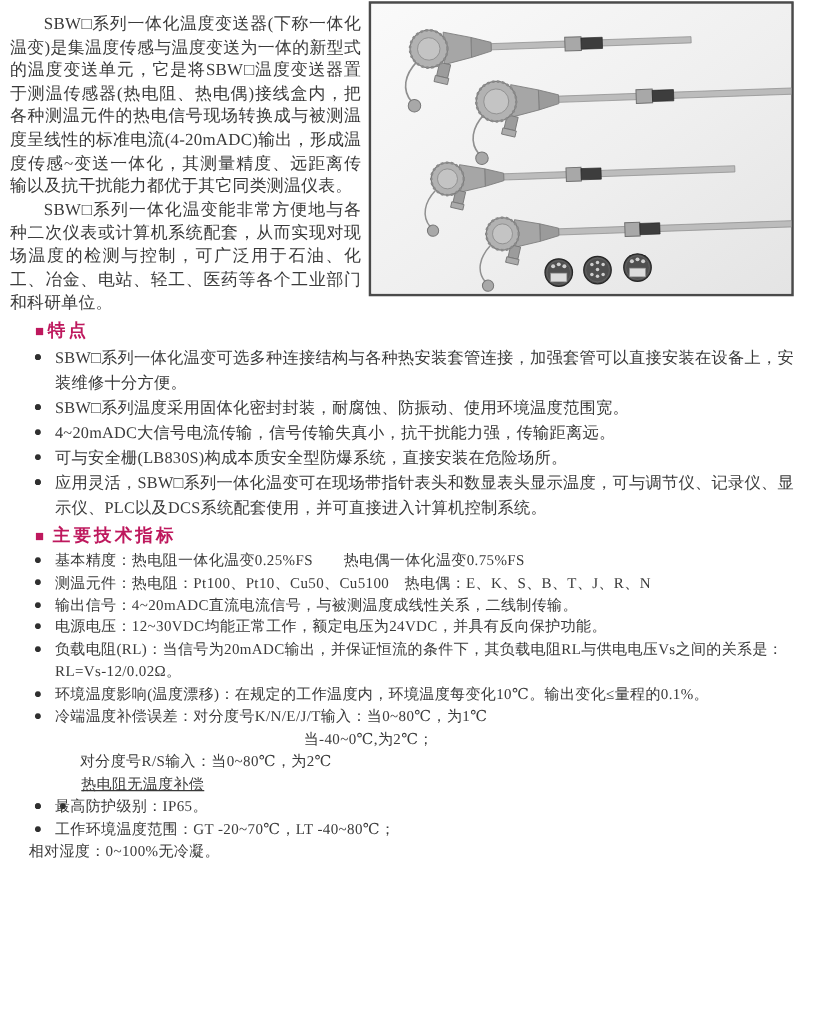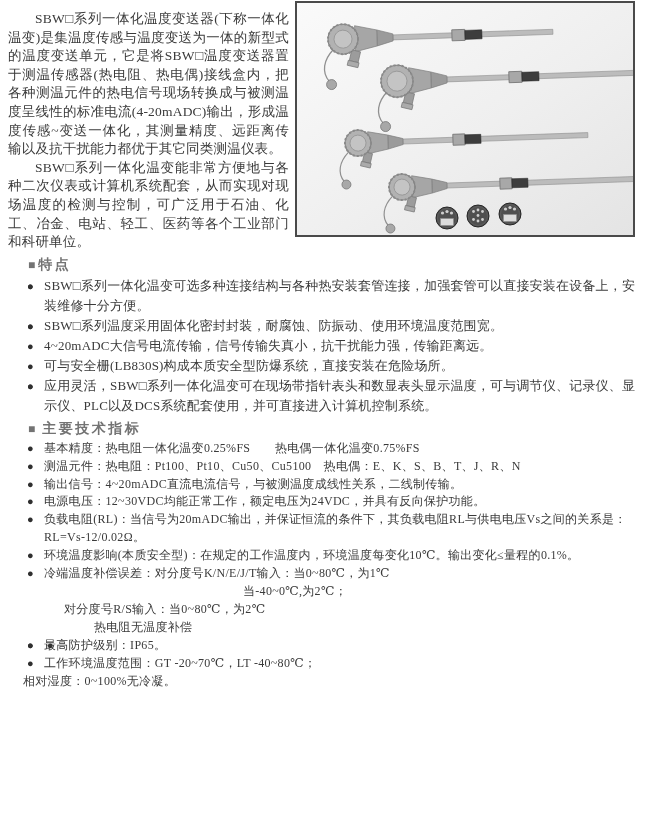--- a/index.html
+++ b/index.html
@@ -14,42 +14,42 @@
     margin:0;font-size:13.5px;line-height:18.6px;text-align:justify;
     text-indent:2em;letter-spacing:0.2px;
   }
   .figure{
     position:absolute;left:295px;top:1px;width:336px;height:232px;
     border:2px solid #4a4a4a;background:#eee;
   }
   
   .h1{
     margin:3px 0 2px 28px;font-family:"Liberation Sans","DejaVu Sans",sans-serif;
-    font-weight:bold;font-size:14px;line-height:18px;color:#737373;
+    font-weight:bold;font-size:14px;line-height:18px;color:#be185d;
   }
   .h1 .sq{font-size:12px;margin-right:3px;}
   .h1.spaced .sq{margin-right:7px;}
   .h1 .hl{letter-spacing:2.5px;}
   
   .feat{
     position:relative;padding-left:44px;padding-right:8px;
     font-size:13px;line-height:20px;letter-spacing:0.2px;
   }
   .blt{position:absolute;left:27px;top:0;font-size:11px;color:#2f2f2f;}
   
   .specs{margin-top:2px;}
   .spec{
     position:relative;padding-left:44px;padding-right:8px;
     font-size:12px;line-height:17.9px;letter-spacing:0.3px;
   }
   .spec .blt{top:0;}
   .spec.alarm{padding-left:24px;text-indent:20px;}
   .spec.c1{padding-left:243px;}
   .spec.c2{padding-left:64px;}
-  .spec.c3{padding-left:94px;}
+  .spec.c3{padding-left:65px;text-decoration:underline;}
   .spec.flush{padding-left:23px;}
 </style>
 </head>
 <body>
 
 <div class="page">
 
   <div class="top">
     <div class="intro">
       <p>SBW□系列一体化温度变送器(下称一体化温变)是集温度传感与温度变送为一体的新型式的温度变送单元，它是将SBW□温度变送器置于测温传感器(热电阻、热电偶)接线盒内，把各种测温元件的热电信号现场转换成与被测温度呈线性的标准电流(4-20mADC)输出，形成温度传感~变送一体化，其测量精度、远距离传输以及抗干扰能力都优于其它同类测温仪表。</p>
@@ -182,21 +182,21 @@
   <div class="h1 spaced">
     <span class="sq">■</span><span class="hl">主要技术指标</span>
   </div>
 
   <div class="specs">
     <div class="spec"><span class="blt">●</span><span>基本精度：热电阻一体化温变0.25%FS　　热电偶一体化温变0.75%FS</span></div>
     <div class="spec"><span class="blt">●</span><span>测温元件：热电阻：Pt100、Pt10、Cu50、Cu5100　热电偶：E、K、S、B、T、J、R、N</span></div>
     <div class="spec"><span class="blt">●</span><span>输出信号：4~20mADC直流电流信号，与被测温度成线性关系，二线制传输。</span></div>
     <div class="spec"><span class="blt">●</span><span>电源电压：12~30VDC均能正常工作，额定电压为24VDC，并具有反向保护功能。</span></div>
     <div class="spec"><span class="blt">●</span><span>负载电阻(RL)：当信号为20mADC输出，并保证恒流的条件下，其负载电阻RL与供电电压Vs之间的关系是：RL=Vs-12/0.02Ω。</span></div>
-    <div class="spec"><span class="blt">●</span><span>环境温度影响(本质安全型)：在规定的工作温度内，环境温度每变化10℃。输出变化≤量程的0.1%。</span></div>
+    <div class="spec"><span class="blt">●</span><span>环境温度影响(温度漂移)：在规定的工作温度内，环境温度每变化10℃。输出变化≤量程的0.1%。</span></div>
     <div class="spec"><span class="blt">●</span><span>冷端温度补偿误差：对分度号K/N/E/J/T输入：当0~80℃，为1℃</span></div>
     <div class="spec c1"><span>当-40~0℃,为2℃；</span></div>
     <div class="spec c2"><span>对分度号R/S输入：当0~80℃，为2℃</span></div>
     <div class="spec c3"><span>热电阻无温度补偿</span></div>
     <div class="spec alarm"><span class="blt">●</span></div>
     <div class="spec"><span class="blt">●</span></div>
     <div class="spec"><span class="blt">●</span><span>最高防护级别：IP65。</span></div>
     <div class="spec"><span class="blt">●</span><span>工作环境温度范围：GT -20~70℃，LT -40~80℃；</span></div>
     <div class="spec flush"><span>相对湿度：0~100%无冷凝。</span></div>
   </div>

